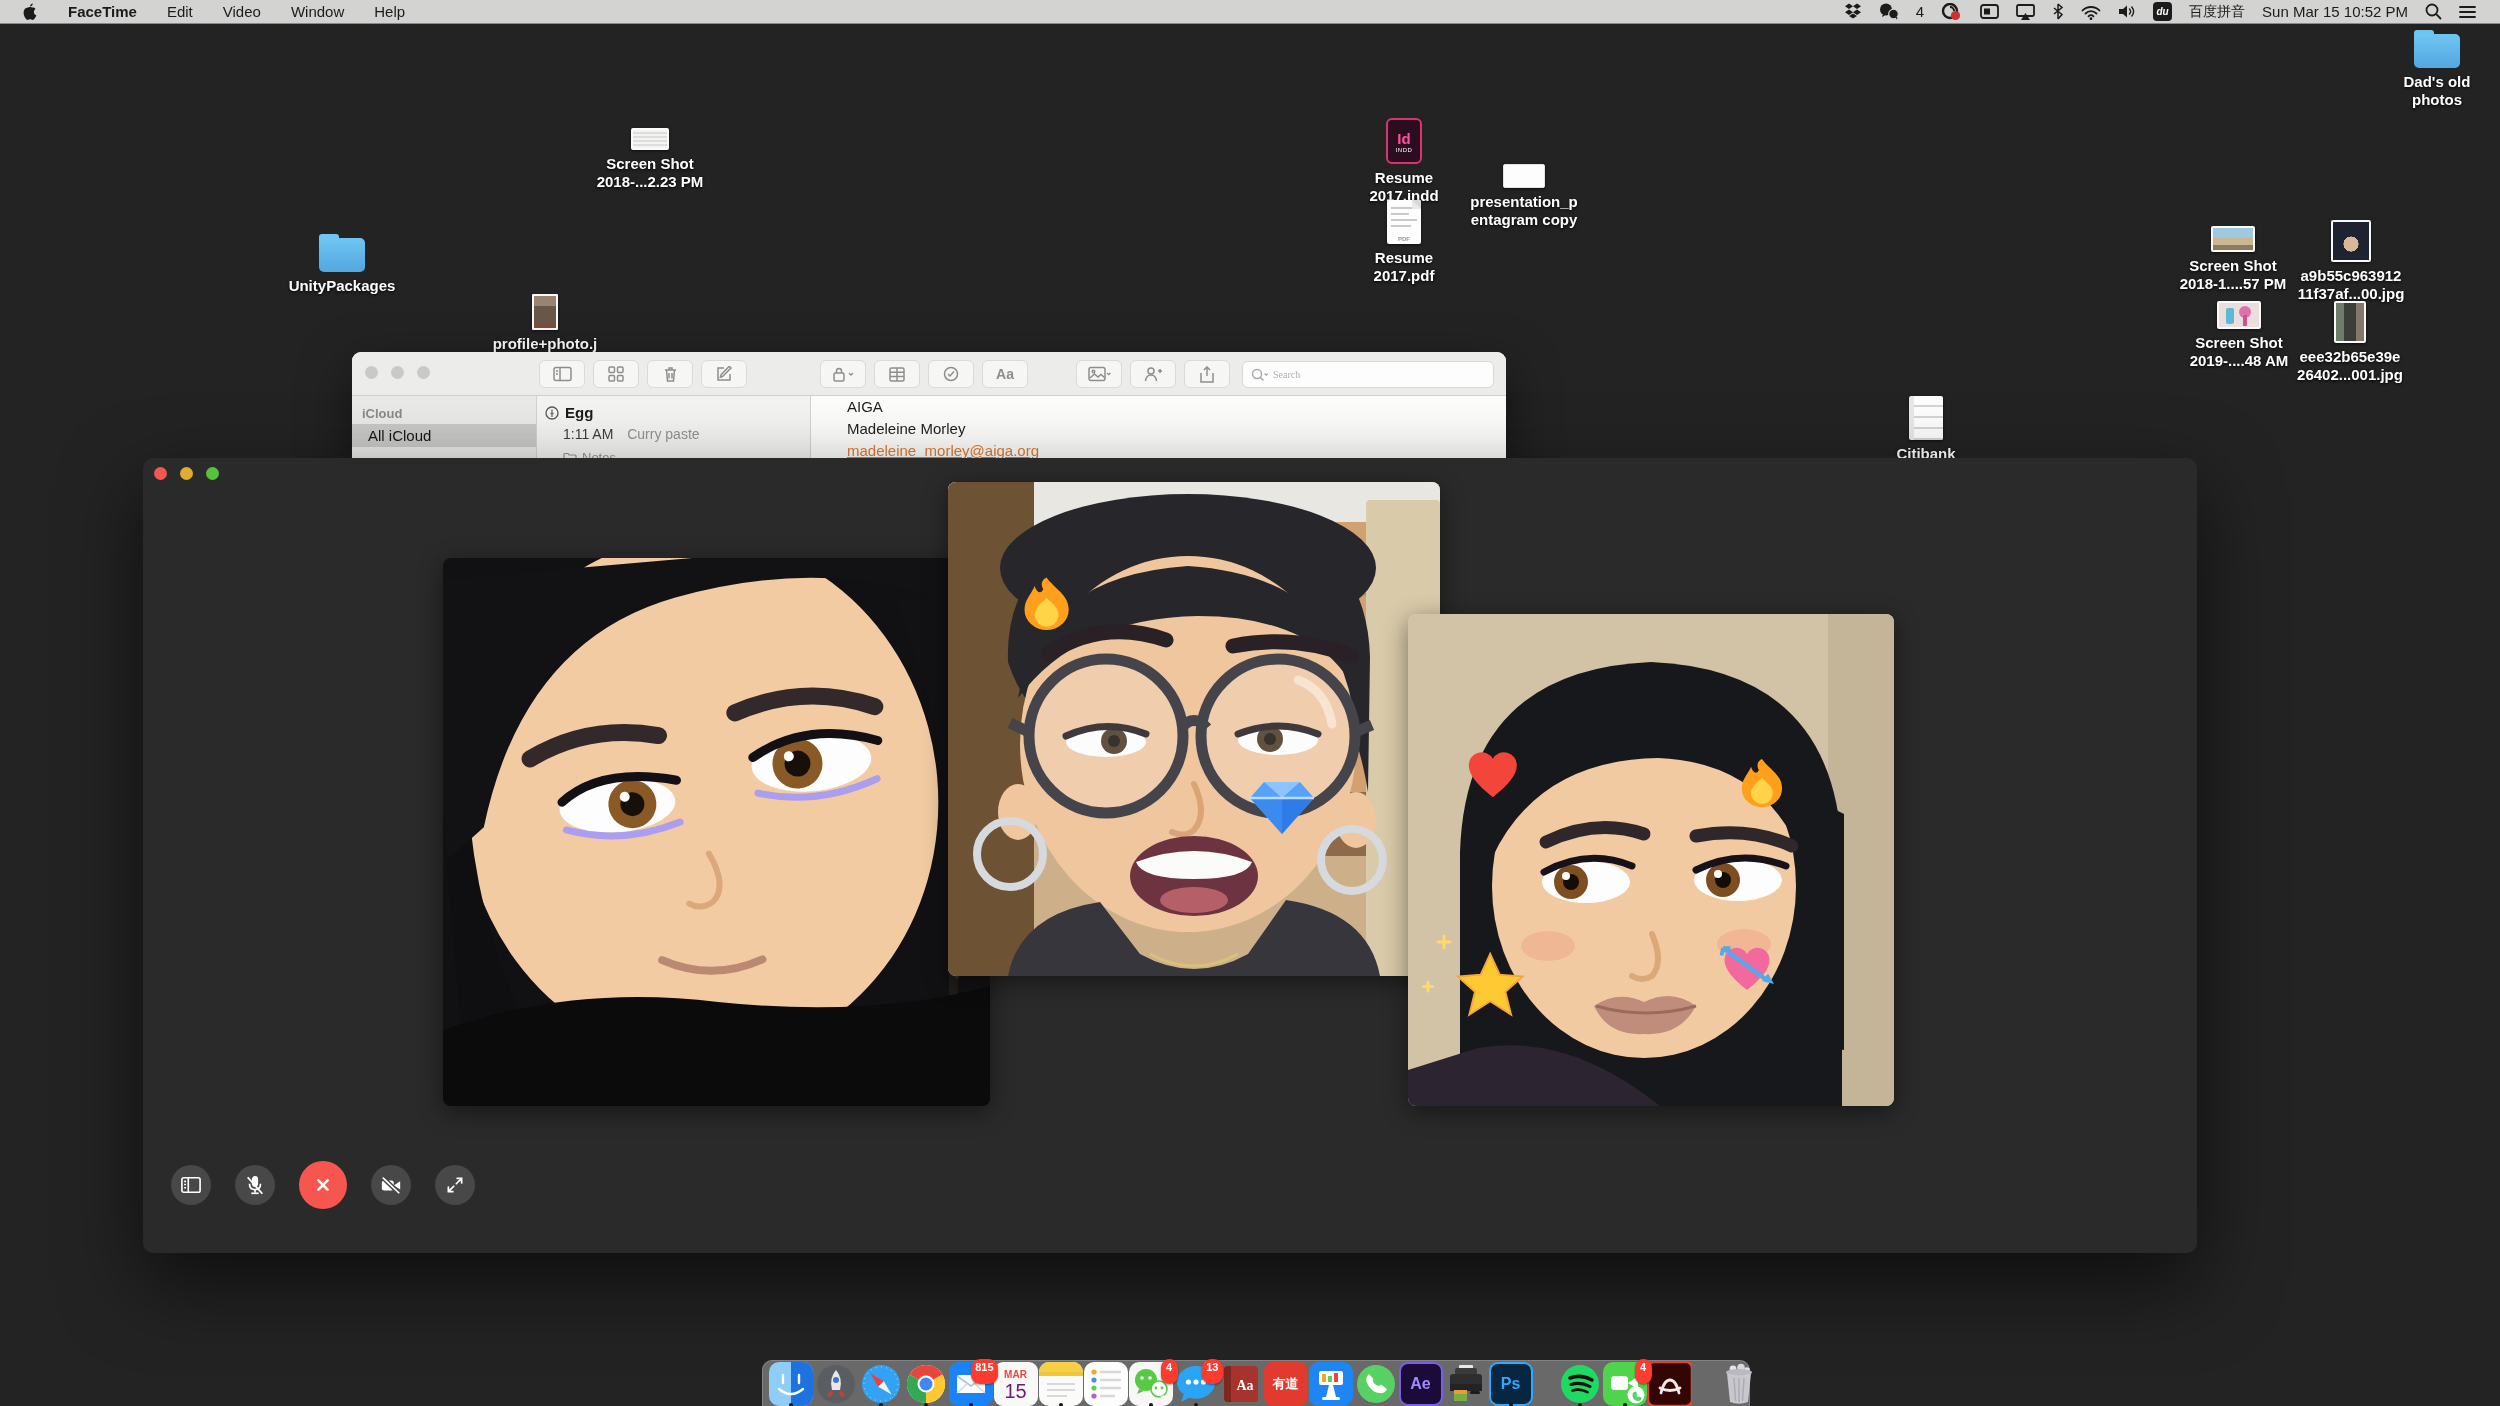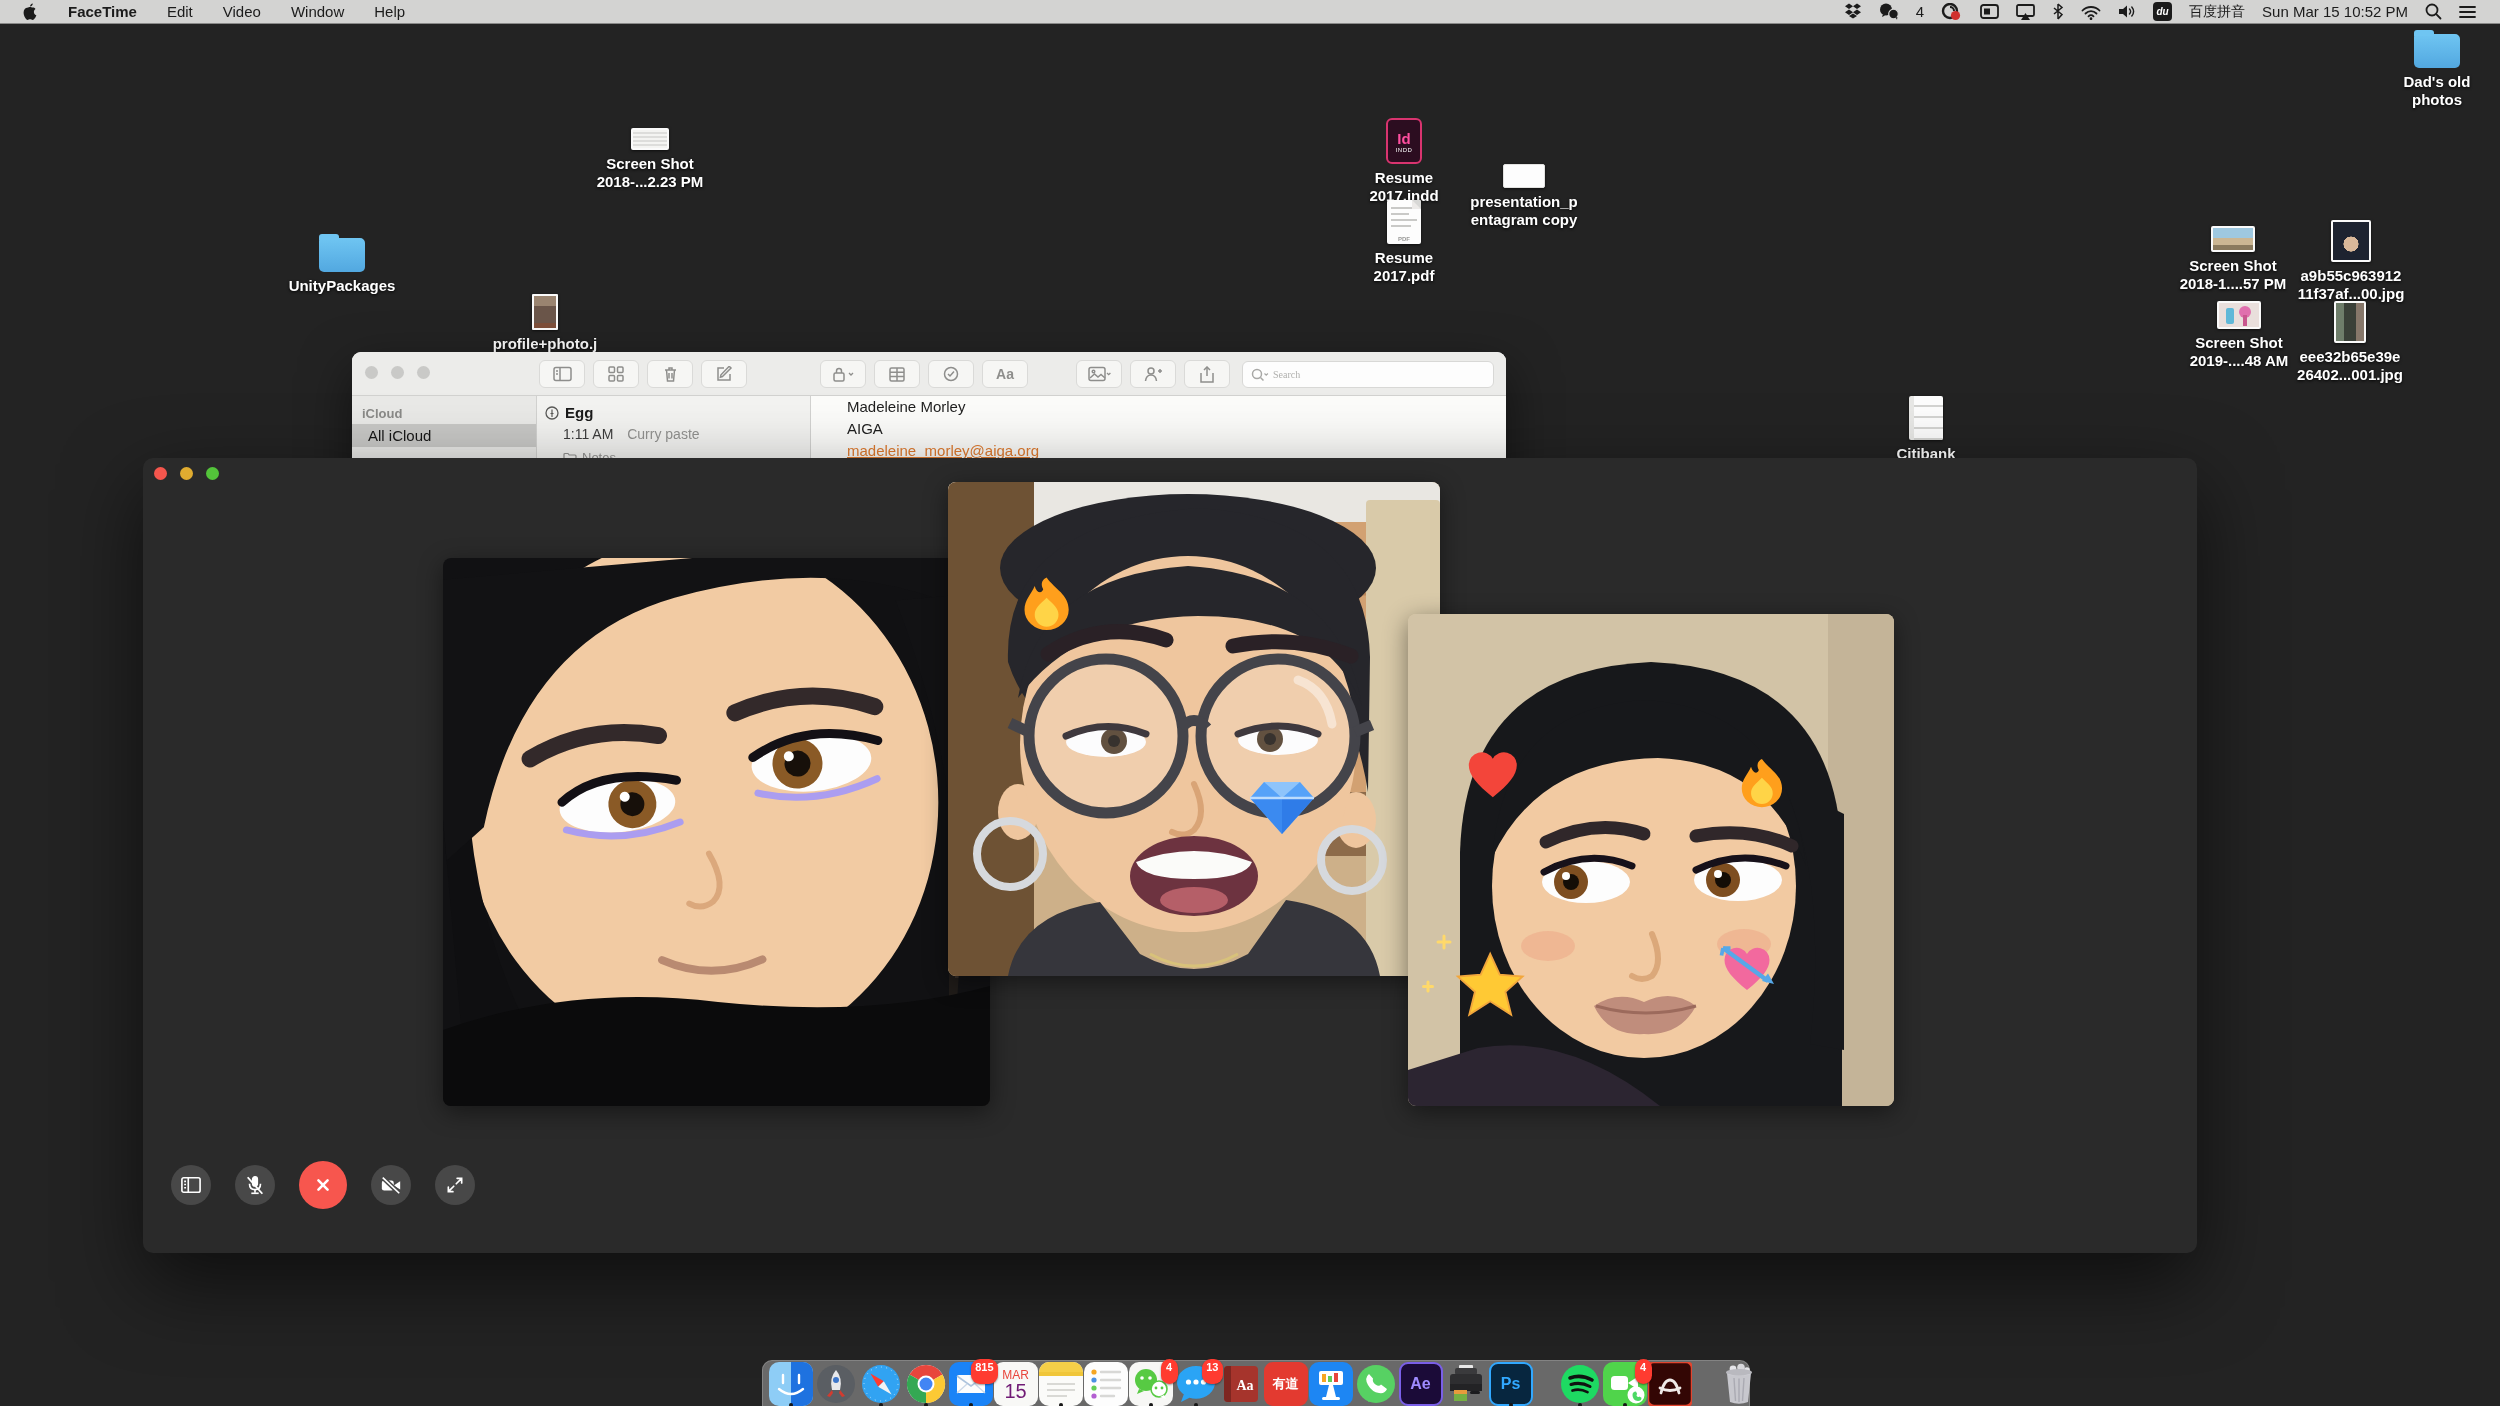--- a/index.html
+++ b/index.html
@@ -418,22 +418,22 @@
         <span class="n-snip">Curry paste</span>
       </div>
       <div class="n-folder-row">
         <svg width="14" height="11" viewBox="0 0 14 11">
             <path d="M1 2.5a1 1 0 0 1 1-1h3l1.2 1.5H12a1 1 0 0 1 1 1V9a1 1 0 0 1-1 1H2a1 1 0 0 1-1-1z" fill="none" stroke="#929290" stroke-width="1.2"></path>
           </svg>
         <span>Notes</span>
       </div>
     </div>
     <div class="n-content">
+      <div class="ln">AIGA</div>
       <div class="ln">Madeleine Morley</div>
-      <div class="ln">AIGA</div>
       <div class="ln"><span class="n-email">madeleine_morley@aiga.org</span></div>
       <div class="n-green"></div>
     </div>
   </div>
 </div>
 
 <div class="ft-win">
   <div class="traffic">
     <span style="background:#f5564d;"></span>
     <span style="background:#e0ac30;"></span>
@@ -679,21 +679,21 @@
         <rect x="8" y="13" width="28" height="18" rx="2" fill="#fdfdfd"></rect>
         <path d="M8 14l14 10 14-10" fill="none" stroke="#aec4dd" stroke-width="1.6"></path>
         <path d="M8 31l10-9M36 31l-10-9" fill="none" stroke="#cdd9e8" stroke-width="1.4"></path>
       </svg>
     <span class="badge">815</span>
     <span class="run-dot"></span>
   </div>
 
   <div class="dock-item">
     <div class="glyph-ic" style="background:#f8f8f6; flex-direction:column; gap:0;">
-      <span style="font-size:12px;color:#e8453c;font-weight:400;line-height:10px;margin-top:3px;">MAR</span>
+      <span style="font-size:10px;color:#e8453c;font-weight:700;line-height:10px;margin-top:3px;">MAR</span>
       <span style="font-size:20px;color:#701a75;font-weight:400;line-height:22px;">15</span>
     </div>
   </div>
 
   <div class="dock-item">
     <svg width="44" height="44" viewBox="0 0 44 44">
         <rect width="44" height="44" rx="10" fill="#fbfbf9"></rect>
         <path d="M0 10a10 10 0 0 1 10-10h24a10 10 0 0 1 10 10v3H0z" fill="#f5cf48"></path>
         <rect y="10" width="44" height="4" fill="#f0c63a"></rect>
         <g stroke="#d9d9d5" stroke-width="2">

